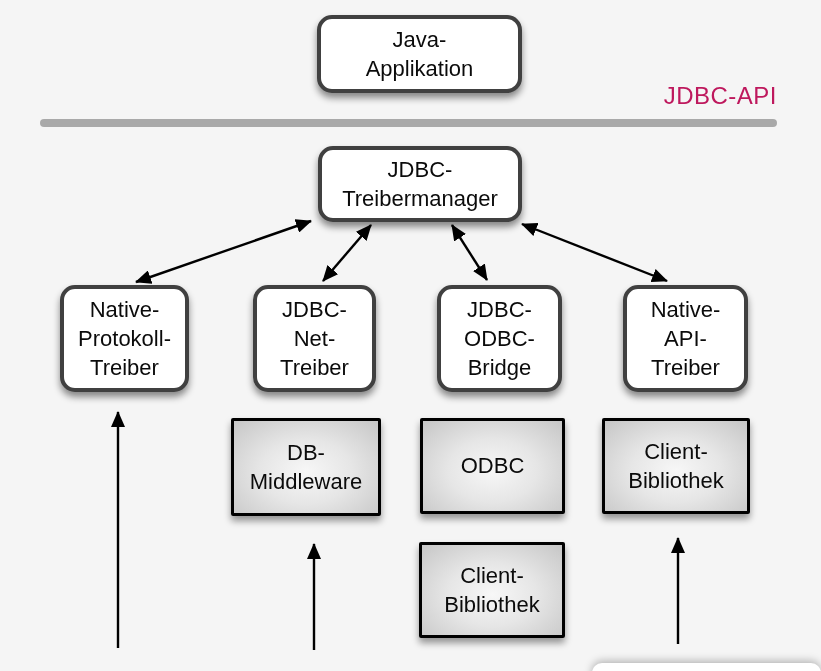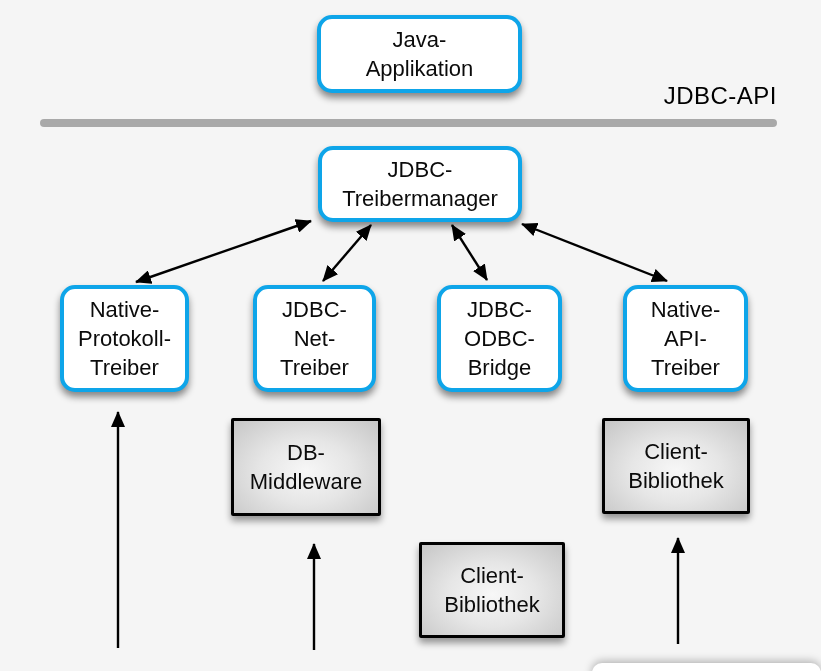--- a/index.html
+++ b/index.html
@@ -18,21 +18,21 @@
     display:flex;align-items:center;justify-content:center;
     text-align:center;
     color:#0b0b0b;
     font-size:22px;
     line-height:1.32;
     white-space:pre-line;
     box-sizing:border-box;
   }
   .white-round{
     background:#ffffff;
-    border:4px solid #0ea5e9;
+    border:4px solid #404040;
     border-radius:15px;
     box-shadow:0 5px 7px rgba(0,0,0,0.45);
   }
   .gray-rect{
     background:radial-gradient(ellipse at 50% 55%, #f7f7f7 0%, #e6e6e6 45%, #c6c6c6 100%);
     border:3px solid #000000;
     border-radius:2px;
     box-shadow:0 5px 7px rgba(0,0,0,0.40);
   }
   
@@ -51,21 +51,21 @@
     position:absolute;
     left:40px; top:119px;
     width:737px; height:8px;
     background:#a9a9a9;
     border-radius:4px;
   }
   .api-label{
     position:absolute;
     top:82px; right:44px;
     font-size:24px;
-    color:#000000;
+    color:#be185d;
     letter-spacing:0.5px;
   }
   .cutoff-box{
     position:absolute;
     left:592px; top:663px;
     width:229px; height:40px;
     background:#ffffff;
     border-radius:10px 10px 0 0;
     box-shadow:0 -2px 8px rgba(0,0,0,0.28);
   }
@@ -135,20 +135,23 @@
     <span>Native-
 API-
 Treiber</span>
   </div>
 
   <div class="node gray-rect db-middleware">
     <span>DB-
 Middleware</span>
   </div>
 
+  <div class="node gray-rect odbc">
+    <span>ODBC</span>
+  </div>
 
   <div class="node gray-rect client-bib-right">
     <span>Client-
 Bibliothek</span>
   </div>
 
   <div class="node gray-rect client-bib-bottom">
     <span>Client-
 Bibliothek</span>
   </div>

